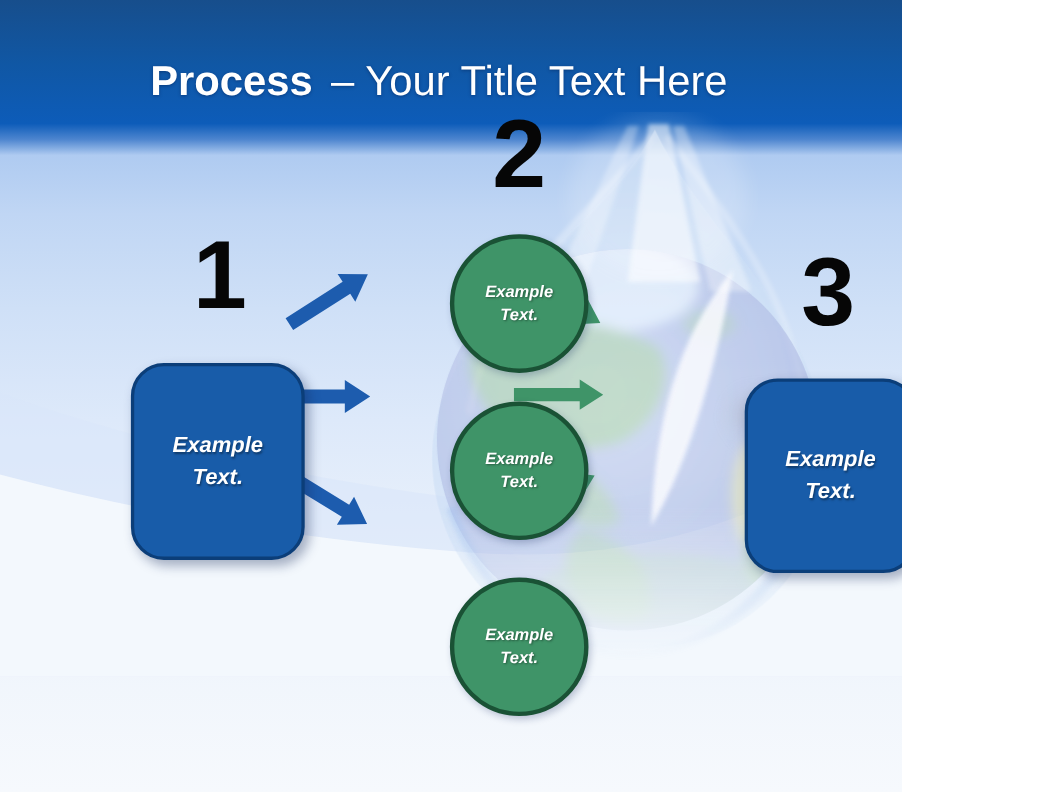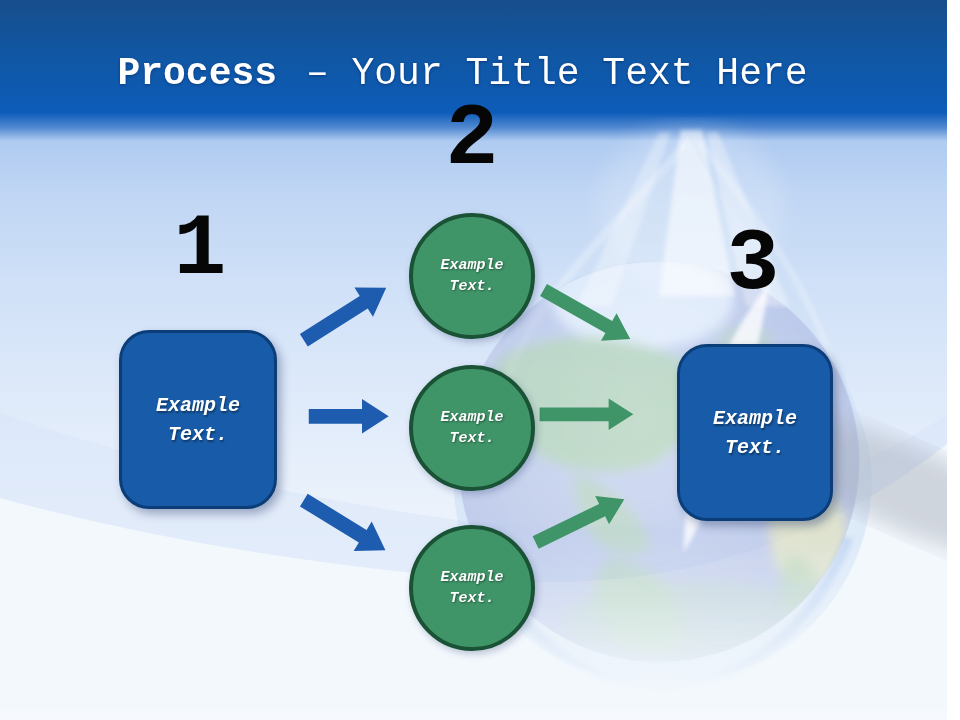--- a/index.html
+++ b/index.html
@@ -1,18 +1,18 @@
 <!DOCTYPE html>
 <html><head>
 <meta charset="utf-8">
 <style>
   html,body{margin:0;padding:0;background:#fff;}
   .slide{
-    position:relative;width:947px;height:720px;overflow:hidden;
-    font-family:Liberation Mono, monospace;
+    position:relative;width:820px;height:720px;overflow:hidden;
+    font-family:Liberation Sans, sans-serif;
   }
   
   .sky{
     position:absolute;inset:0;z-index:0;
     background:linear-gradient(180deg,
       #174E8C 0%,
       #1057A4 8%,
       #0D5CB9 15.6%,
       #4D85CF 17.6%,
       #AFCBF1 19.6%,

